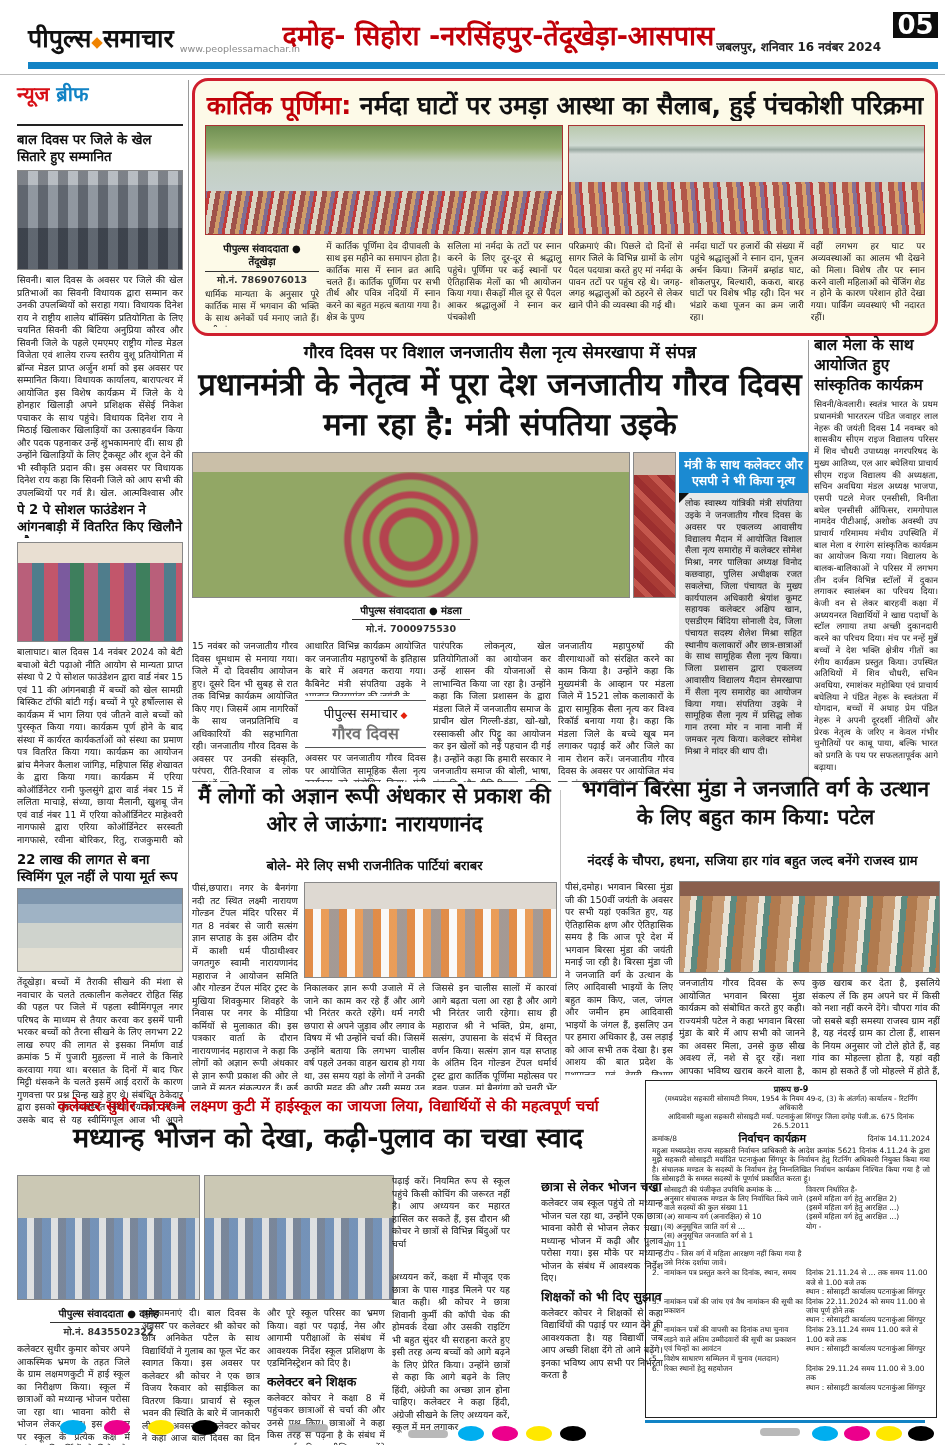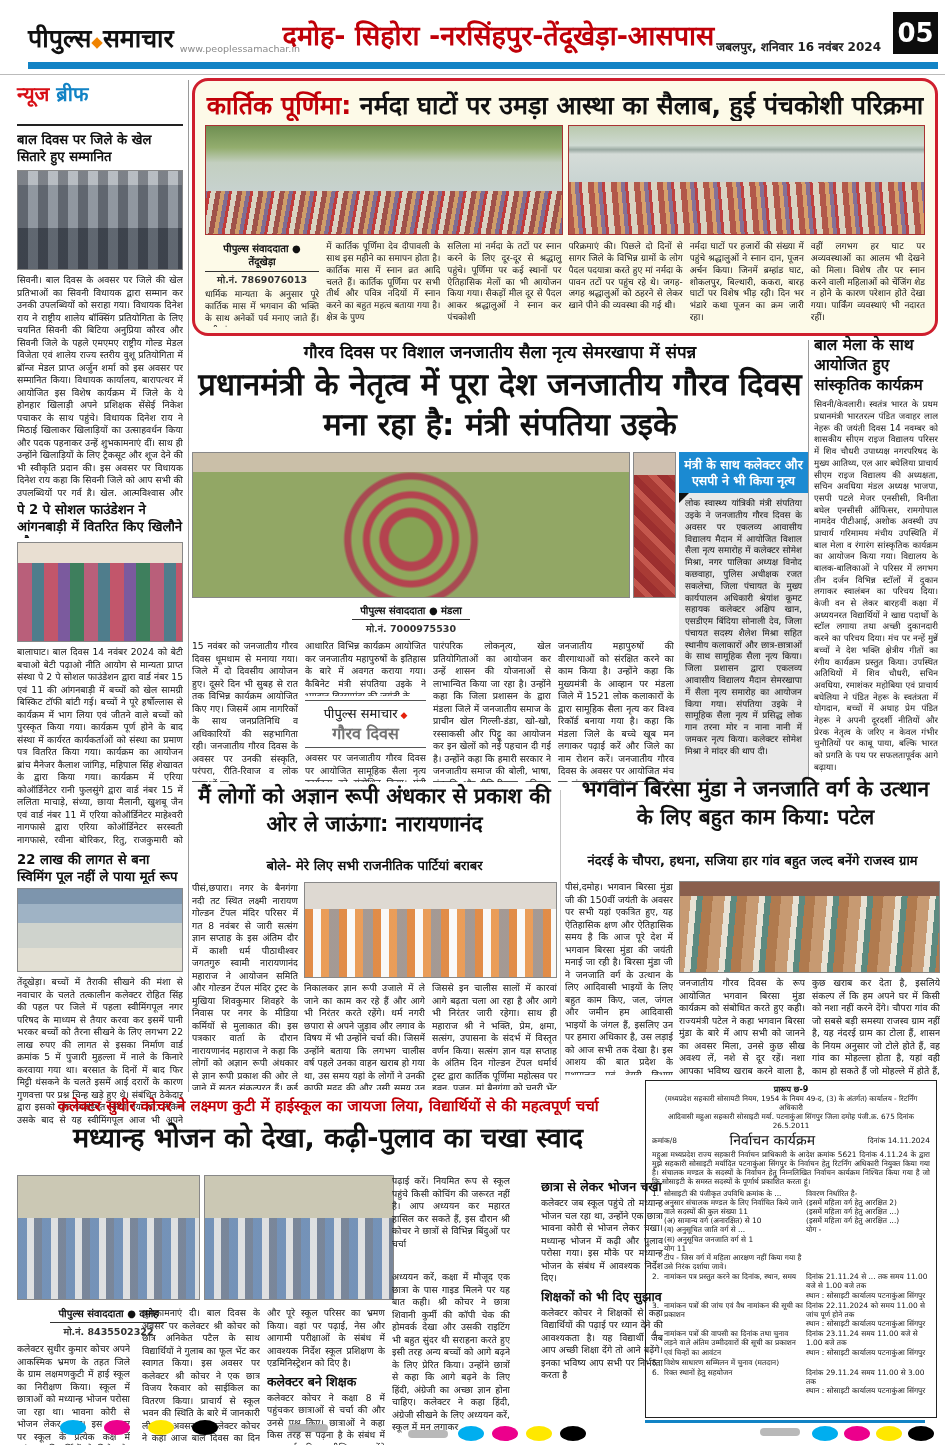--- a/index.html
+++ b/index.html
@@ -10,21 +10,21 @@
   .rule-v{position:absolute;width:1px;background:#9a9a9a;}
   .rule-h{position:absolute;height:1px;background:#bbb;}
 
   
   .logo{font-size:25px;font-weight:800;letter-spacing:0;}
   .logo .dot{color:#f08300;font-size:15px;}
   .site{font-size:9.5px;color:#8a8a8a;margin-left:6px;}
   .region{font-size:27px;font-weight:800;color:#c00008;white-space:nowrap;}
   .dateline{font-size:12px;font-weight:700;color:#222;white-space:nowrap;}
   .pagebox{background:#0d0d0d;color:#fff;font-size:26px;font-weight:800;
-           width:45px;height:42px;display:flex;align-items:center;justify-content:center;}
+           width:45px;height:26px;display:flex;align-items:center;justify-content:center;}
   .bluebar{background:#1283c5;}
 
   
   .leftcol{position:absolute;left:17px;top:80px;width:166px;}
   .brief-head{font-size:20px;font-weight:800;border-bottom:2px solid #222;padding-bottom:17px;margin-bottom:5px;}
   .brief-head .r{color:#d80f16;}
   .brief-head .b{color:#1283c5;}
   .h-sm{font-size:13.2px;font-weight:800;line-height:1.25;margin:6px 0 4px 0;}
   .photo{width:100%;border:1px solid #888;box-sizing:border-box;}
 
@@ -93,21 +93,21 @@
   
   .school-kicker{color:#c00008;font-size:15px;font-weight:800;text-align:center;white-space:nowrap;overflow:hidden;}
   .school-head{font-size:27px;font-weight:800;text-align:center;white-space:nowrap;overflow:hidden;margin-top:3px;}
 
   
   .notice{position:absolute;left:645px;top:1080px;width:292px;height:338px;box-sizing:border-box;
           border:1.5px solid #222;padding:4px 6px;font-size:7.4px;line-height:1.24;overflow:hidden;}
   .notice .ttl{text-align:center;font-weight:800;font-size:8px;}
   .notice .ln{text-align:center;font-size:7.2px;}
   .notice .mid{display:flex;justify-content:space-between;align-items:center;margin:1px 0;}
-  .notice .mid .t{font-weight:400;font-size:14px;}
+  .notice .mid .t{font-weight:700;font-size:11px;}
   .notice .intro{text-align:justify;margin-bottom:2px;}
   .n-row{display:flex;gap:3px;margin-bottom:1px;}
   .n-no{width:9px;flex:none;}
   .n-left{width:50%;white-space:pre-line;}
   .n-right{flex:1;white-space:pre-line;}
 
   
   .mark{position:absolute;border-radius:50%;width:26px;height:15px;}
   .dash{position:absolute;width:40px;height:8px;background:#b9b9b9;border-radius:4px;}
 </style>

